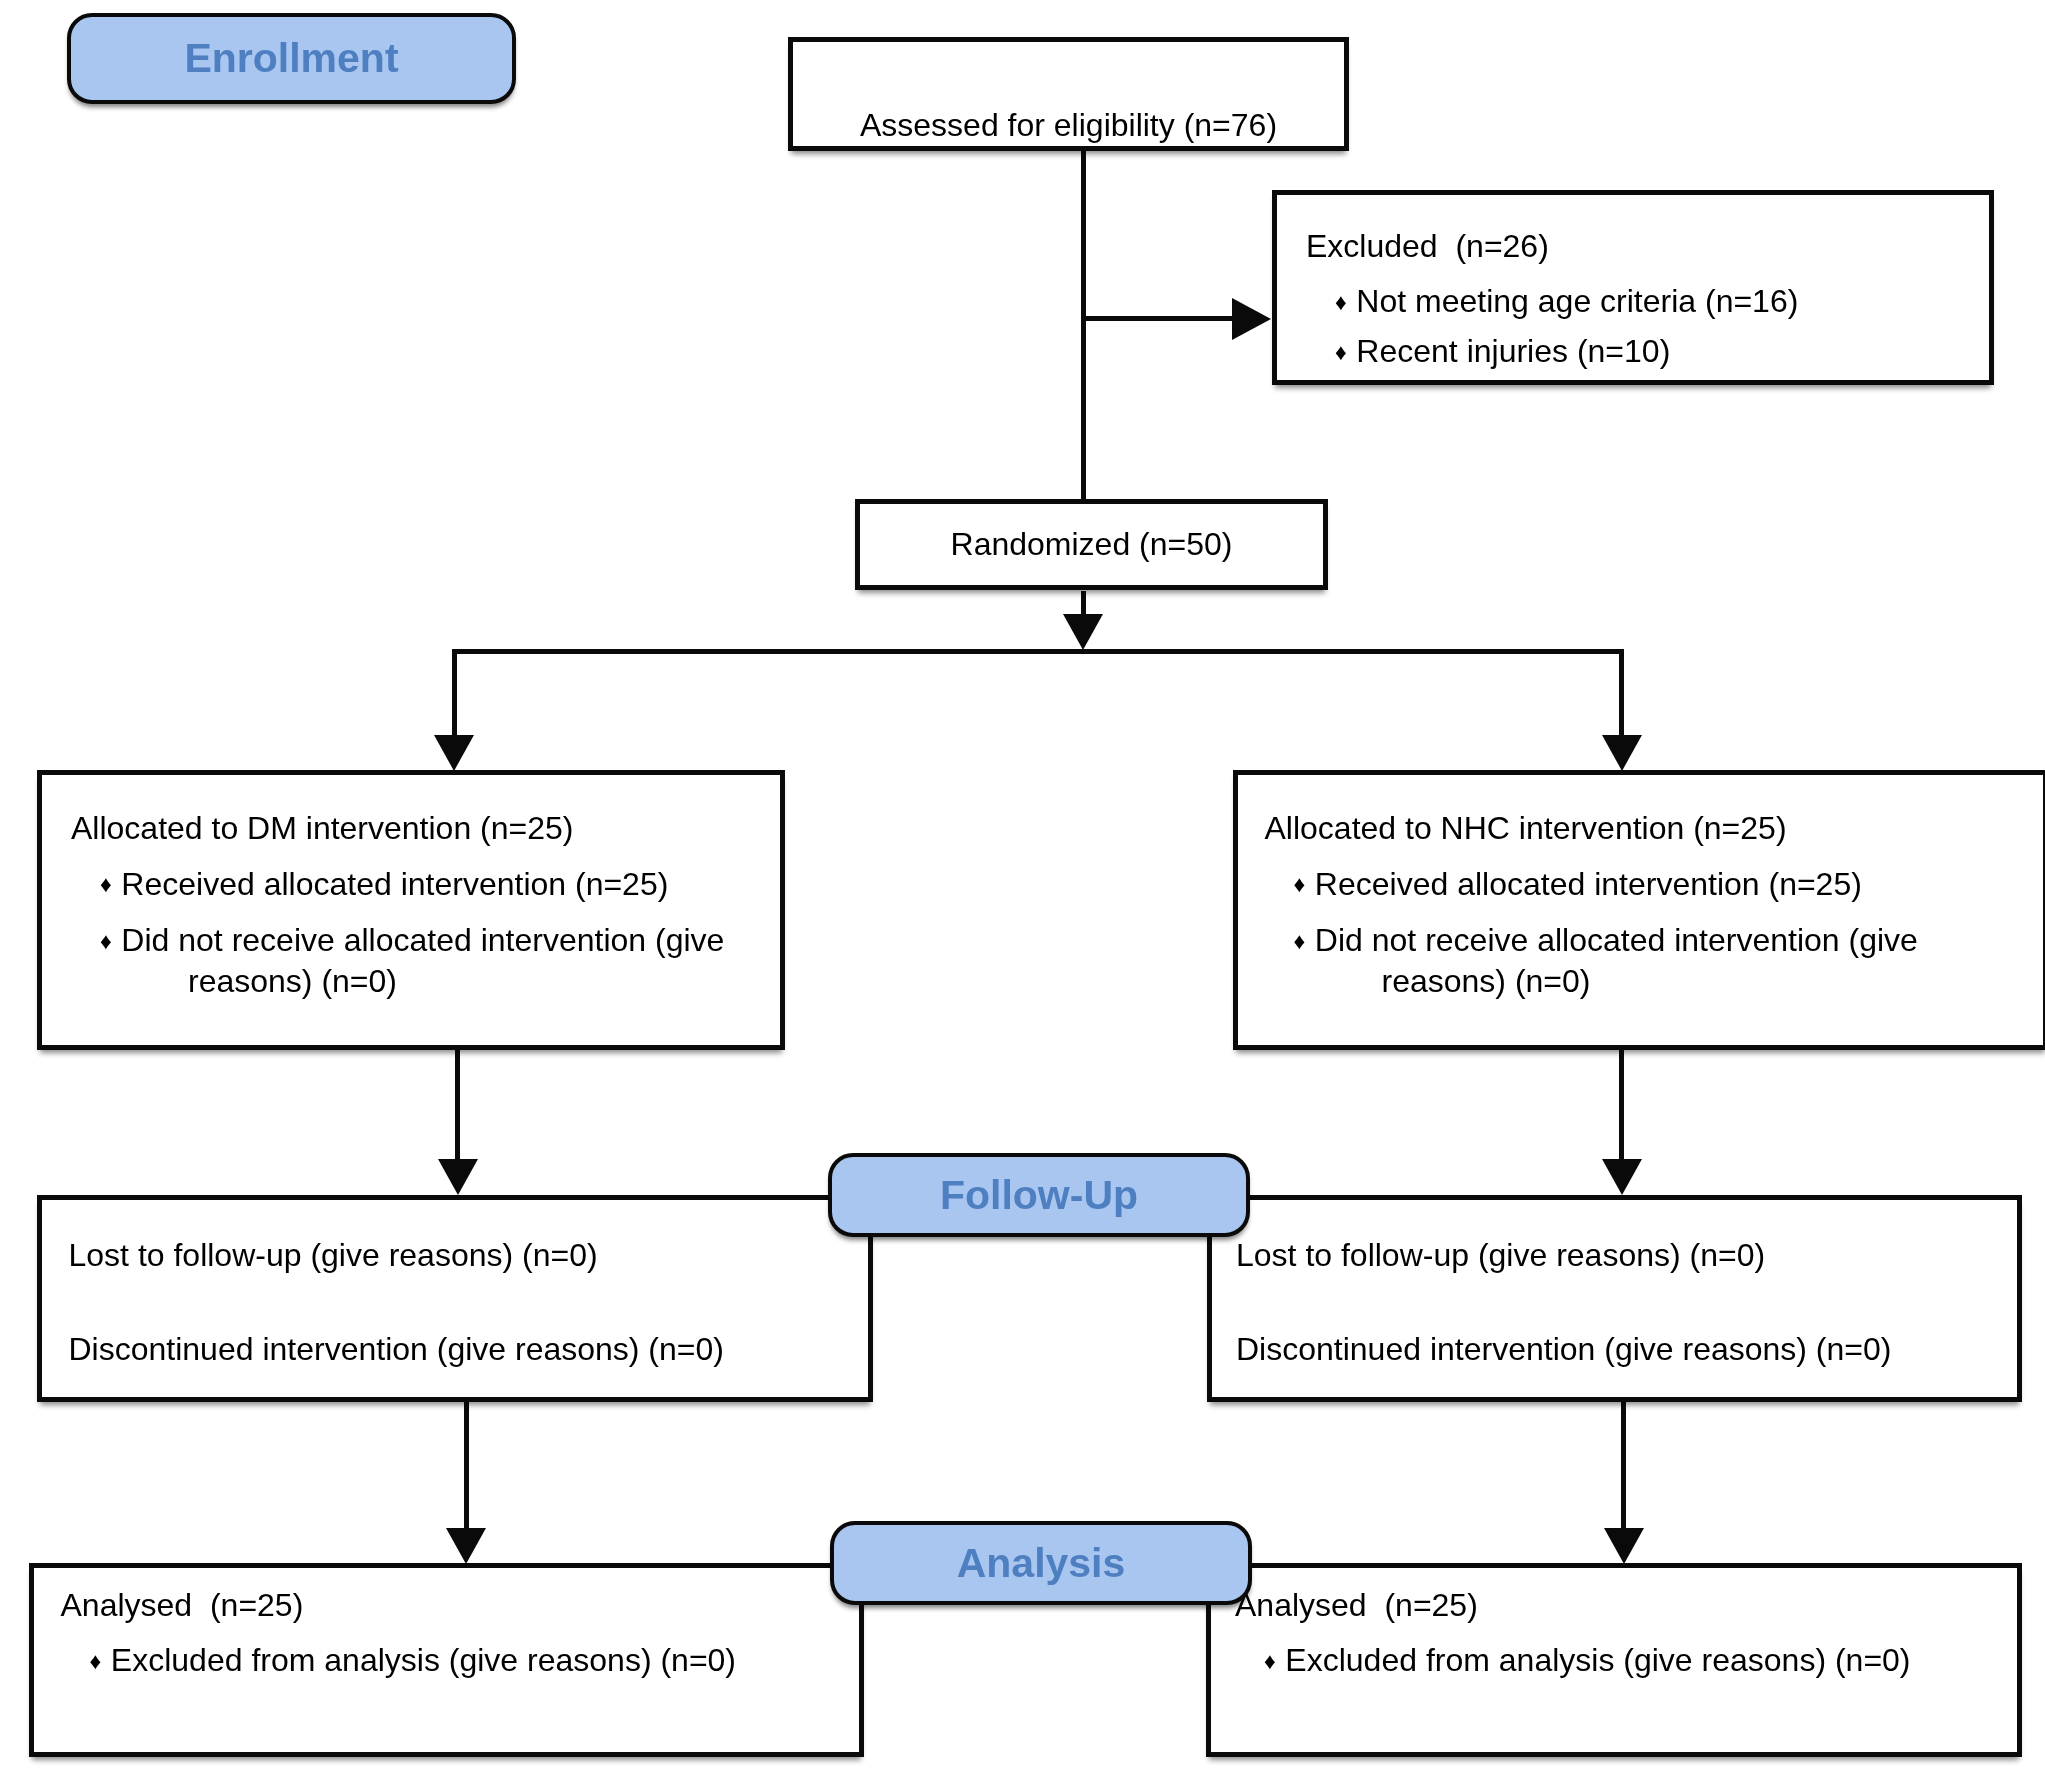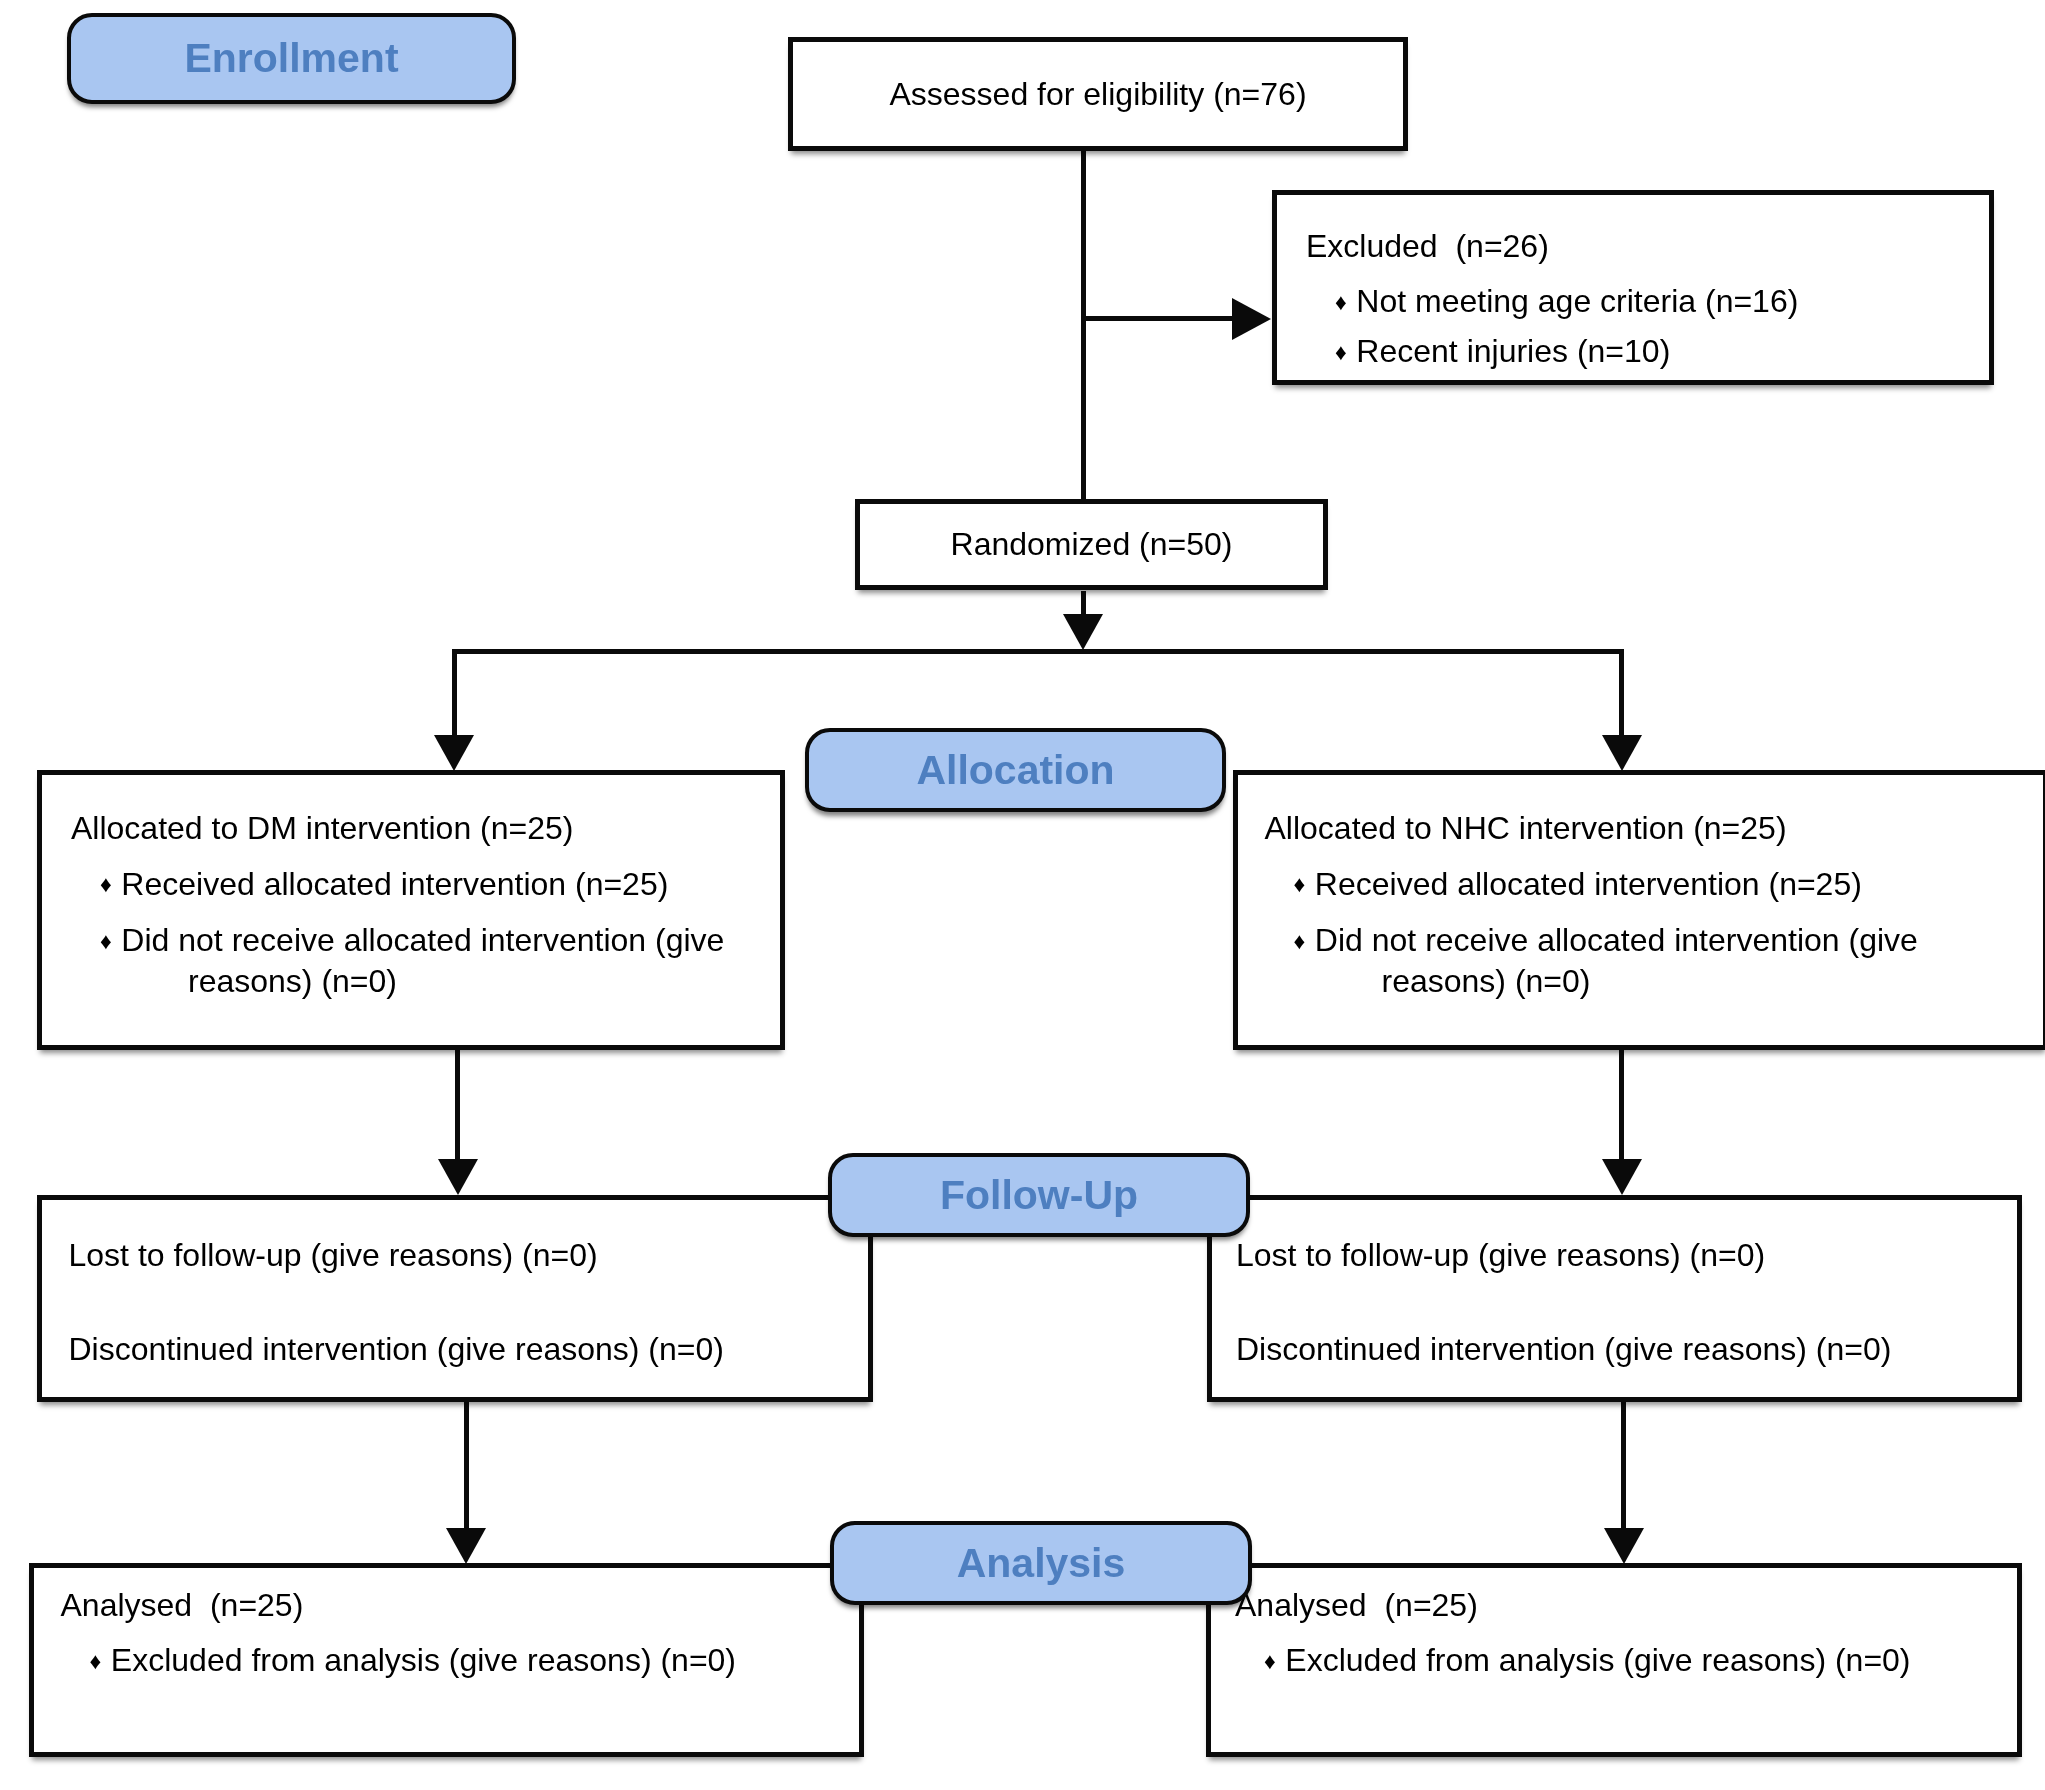--- a/index.html
+++ b/index.html
@@ -40,21 +40,21 @@
     font-size:41px;font-weight:bold;color:var(--label_text);
     box-shadow:0 5.4px 4.8px -2.4px rgba(0,0,0,0.5);}
 
   
   .bullet-item{padding-left:117px;text-indent:-88px;}
   .bullet-item .diamond{font-size:0.72em;margin-right:9.6px;position:relative;top:-2.4px;}
   .small-indent{padding-left:78px;text-indent:-49px;}
 
   
   #label-enrollment{left:67px;top:13.2px;width:449px;height:91px;}
-  #box-assessed{left:788px;top:37px;width:620px;height:114px;}
+  #box-assessed{left:788px;top:37px;width:561px;height:114px;align-items:flex-end;}
   #conn-assessed-randomized{left:1081px;top:150px;height:350px;}
   #conn-excluded-branch{left:1083px;top:316px;width:152px;}
   #arrow-excluded{left:1232px;top:298px;}
   #box-excluded{left:1272px;top:190px;width:722px;height:195px;padding:31px 24px 0 29px;}
   #box-excluded .box-title{margin-bottom:14.4px;}
   #box-excluded .bullet-item{margin-bottom:9.6px;}
   #box-randomized{left:855px;top:499px;width:473px;height:91px;}
   #conn-randomized-split{left:1081px;top:591px;height:26.5px;}
   #arrow-split{left:1063px;top:614px;}
   #conn-split-horizontal{left:452px;top:649px;width:1172px;}
@@ -143,23 +143,20 @@
   <div class="flow-box alloc-box" id="box-alloc-right">
     <div class="box-title">Allocated to NHC intervention (n=25)</div>
     <div class="bullet-item">
       <span class="diamond">♦</span><span>Received allocated intervention (n=25)</span>
     </div>
     <div class="bullet-item">
       <span class="diamond">♦</span><span>Did not receive allocated intervention (give reasons) (n=0)</span>
     </div>
   </div>
 
-  <div class="stage-label" id="label-allocation">
-    <span>Allocation</span>
-  </div>
 
   <div class="flow-box" id="box-followup-left">
     <div class="box-title followup-line1">Lost to follow-up (give reasons) (n=0)</div>
     <div class="box-title">Discontinued intervention (give reasons) (n=0)</div>
   </div>
 
   <div class="flow-box" id="box-followup-right">
     <div class="box-title followup-line1">Lost to follow-up (give reasons) (n=0)</div>
     <div class="box-title">Discontinued intervention (give reasons) (n=0)</div>
   </div>

